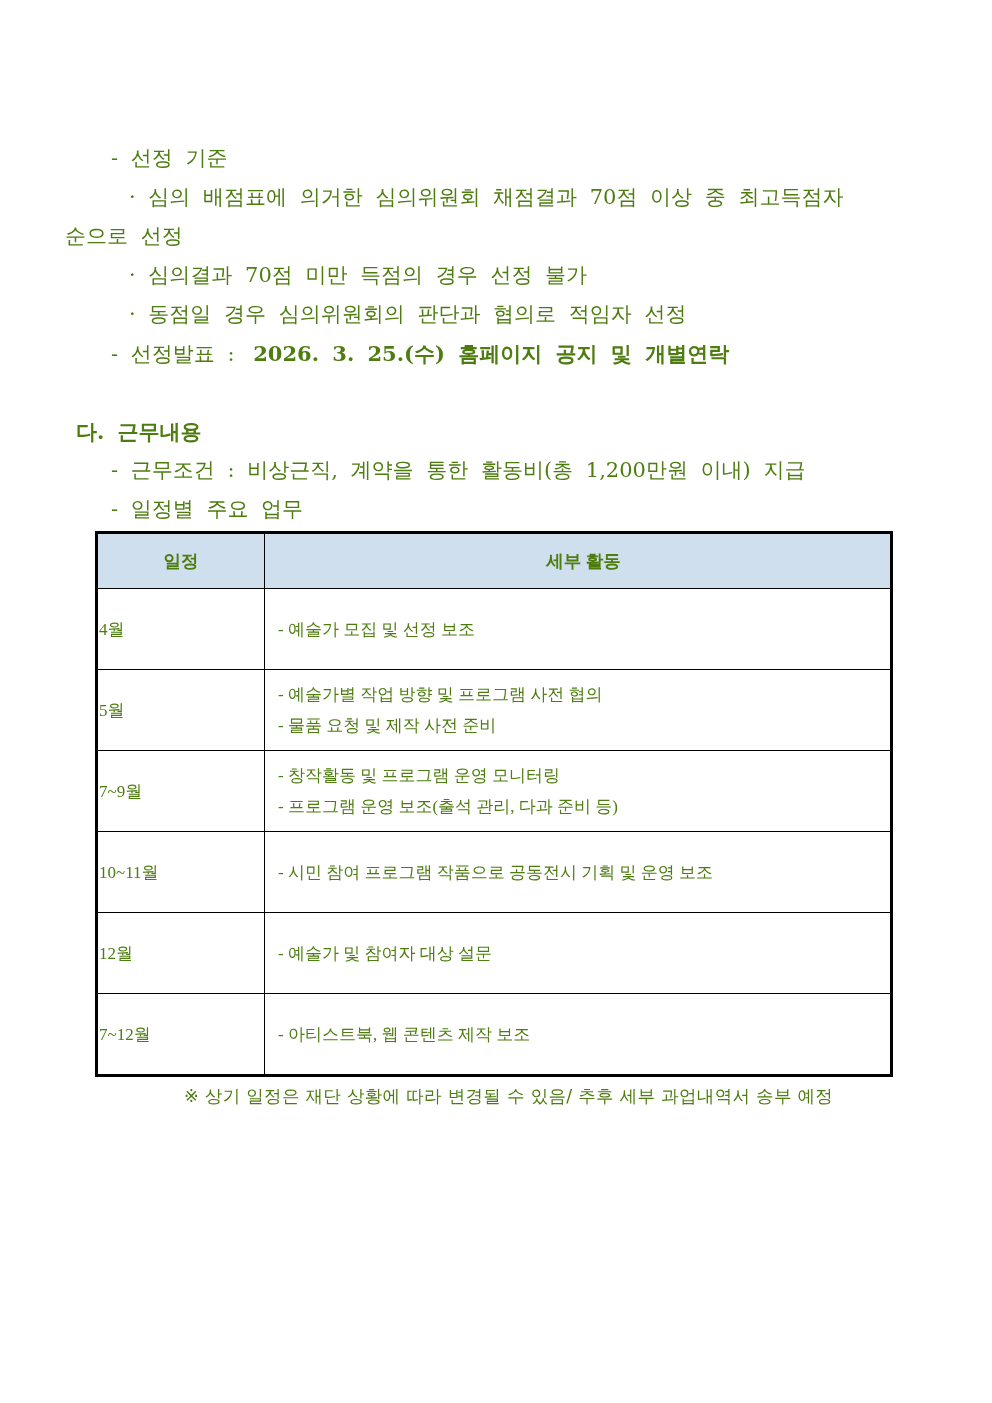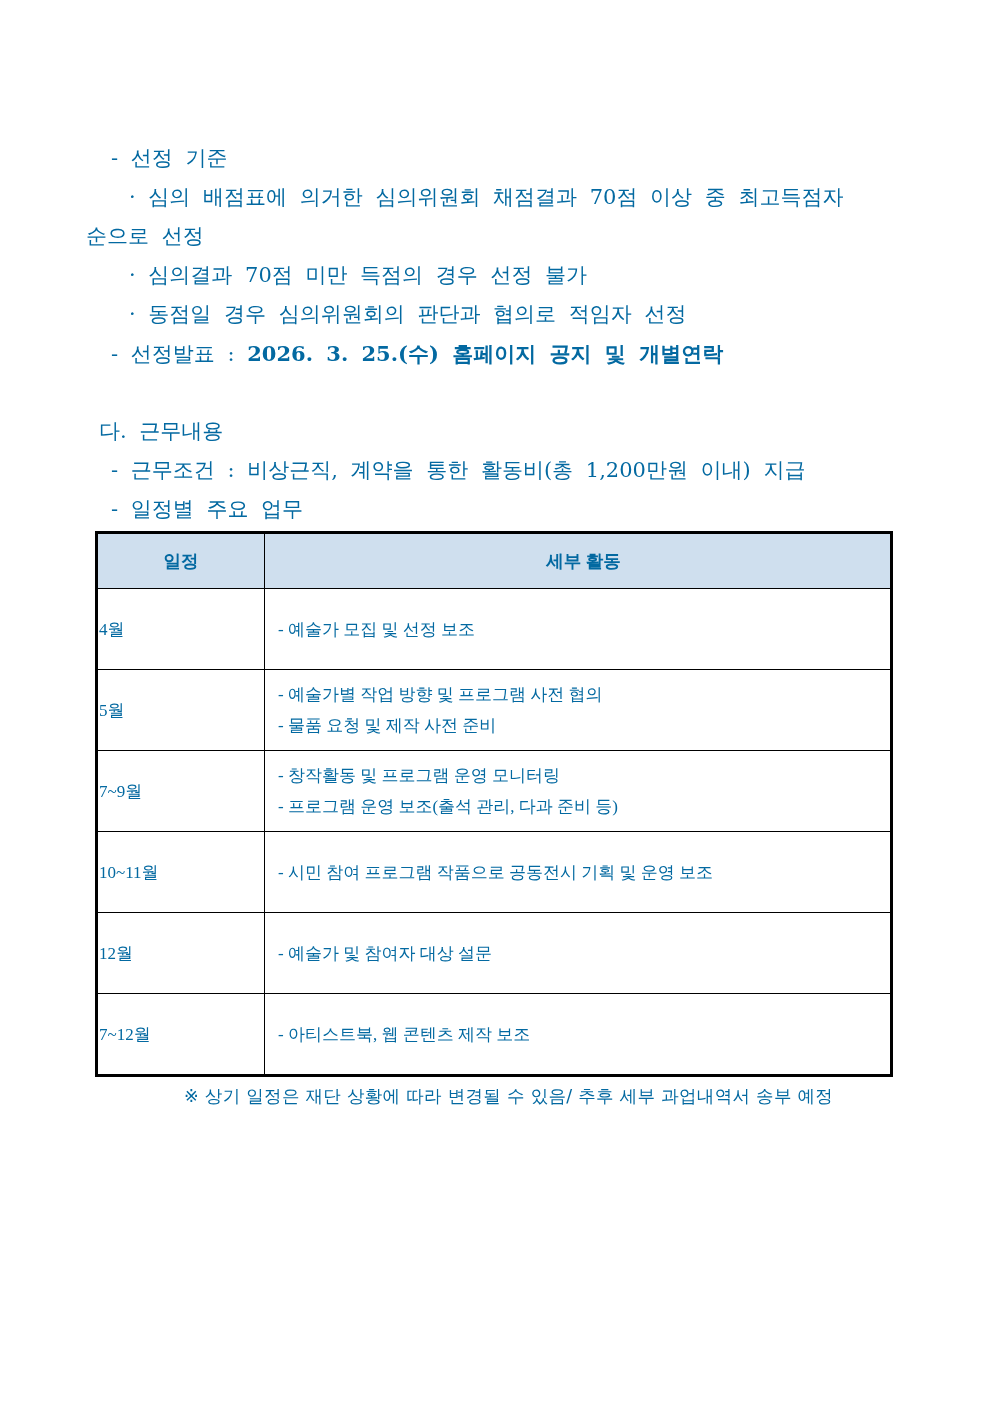--- a/index.html
+++ b/index.html
@@ -1,39 +1,39 @@
 <!DOCTYPE html>
 <html lang="ko"><head>
 <meta charset="utf-8">
 <style>
   html, body { margin: 0; padding: 0; }
   .page {
     position: relative;
     width: 933px;
     height: 1403px;
     background: #ffffff;
-    color: #0369a1;
+    color: #4d7c0f;
     font-family: "DejaVu Serif", "Liberation Serif", serif;
     overflow: hidden;
   }
   .content { padding-top: 139px; }
 
   p.line {
     margin: 0;
     font-size: 21px;
     line-height: 39px;
     word-spacing: 6px;
     white-space: nowrap;
   }
   .ind-dash { padding-left: 111px; }
   .ind-dot  { padding-left: 129px; }
-  .ind-wrap { padding-left: 86px; }
-  .ind-head { padding-left: 99px;  }
+  .ind-wrap { padding-left: 65px; }
+  .ind-head { padding-left: 76px; font-weight: bold;  }
   .gap { height: 38px; }
-  .strong { font-weight: 700; }
+  .strong { font-weight: 700; margin-left: 6px; }
 
   table.sched-table {
     border-collapse: collapse;
     table-layout: fixed;
     width: 798px;
     margin: 2px 0 0 95px;
     font-family: Liberation Serif, serif;
     font-size: 17px;
     border: 3px solid #000000;
   }

